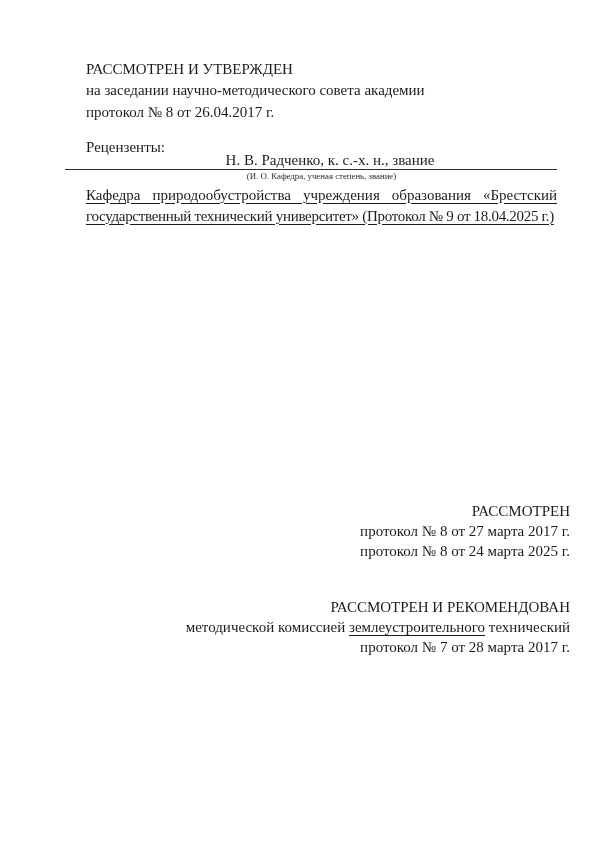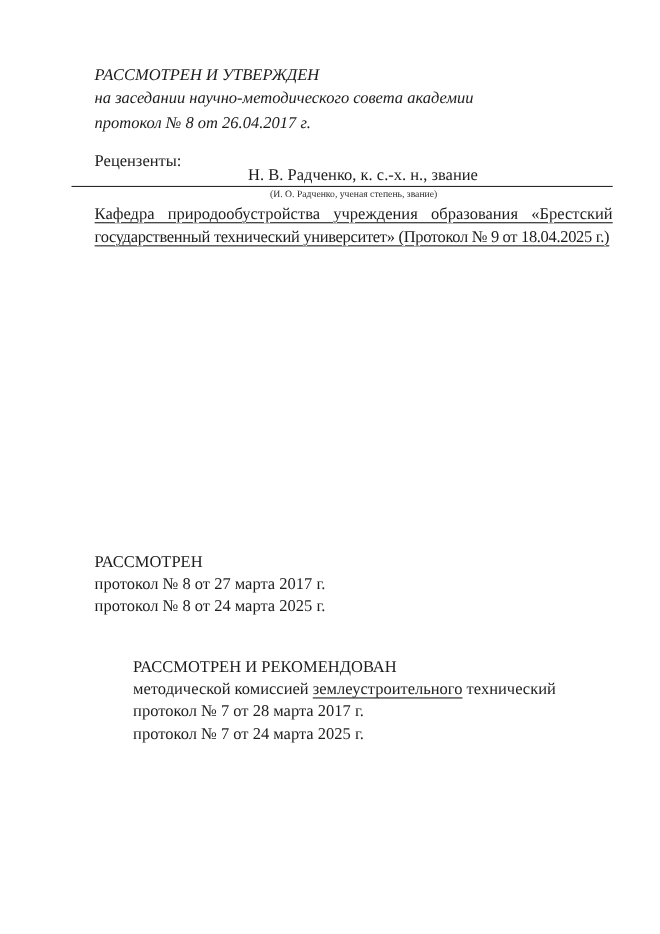--- a/index.html
+++ b/index.html
@@ -13,29 +13,29 @@
     height: 849px;
     background: #ffffff;
     overflow: hidden;
     font-family: "Liberation Serif", "DejaVu Serif", serif;
     color: #1c1c1c;
     font-size: 15px;
   }
   .abs { position: absolute; }
 
   .para { line-height: 21.3px; }
-  .para-tight { line-height: 20.2px; }
+  .para-tight { line-height: 20.2px; text-align: right; }
 
   .u {
     text-decoration: underline;
     text-decoration-thickness: 1px;
     text-underline-offset: 3px;
   }
 
-  #approved-block   { top: 59px;  left: 86px; right: 30px; font-style: italic; }
+  #approved-block   { top: 59px;  left: 86px; right: 30px; }
   #reviewers-label  { top: 139px; left: 86px; }
 
   #reviewer-sign-line {
     top: 151px;
     left: 65px;
     width: 492px;
     height: 18px;
     line-height: 18px;
     border-bottom: 1px solid #2b2b2b;
     text-align: center;
@@ -86,33 +86,32 @@
     <div>на заседании научно-методического совета академии</div>
     <div>протокол № 8 от 26.04.2017 г.</div>
   </div>
 
   <div class="abs" id="reviewers-label">Рецензенты:</div>
 
   <div class="abs" id="reviewer-sign-line">
     <span>Н. В. Радченко, к. с.-х. н., звание</span>
   </div>
 
-  <div class="abs" id="reviewer-name-caption">(И. О. Радченко, ученая степень, звание)</div>
+  <div class="abs" id="reviewer-name-caption">(И. О. Кафедра, ученая степень, звание)</div>
 
   <div class="abs" id="department-line1">Кафедра природообустройства учреждения образования «Брестский</div>
   <div class="abs" id="department-line2">государственный технический университет» (Протокол № 9 от 18.04.2025 г.)</div>
 
   <div class="abs para-tight" id="reviewed-block">
     <div>РАССМОТРЕН</div>
     <div>протокол № 8 от 27 марта 2017 г.</div>
     <div>протокол № 8 от 24 марта 2025 г.</div>
   </div>
 
   <div class="abs para-tight" id="recommended-block">
     <div>РАССМОТРЕН И РЕКОМЕНДОВАН</div>
     <div>
       <span>методической комиссией </span><span class="u">землеустроительного</span><span> технический</span>
     </div>
     <div>протокол № 7 от 28 марта 2017 г.</div>
-    <div>протокол № 7 от 24 марта 2025 г.</div>
   </div>
 
 </div>
 
 </body></html>

